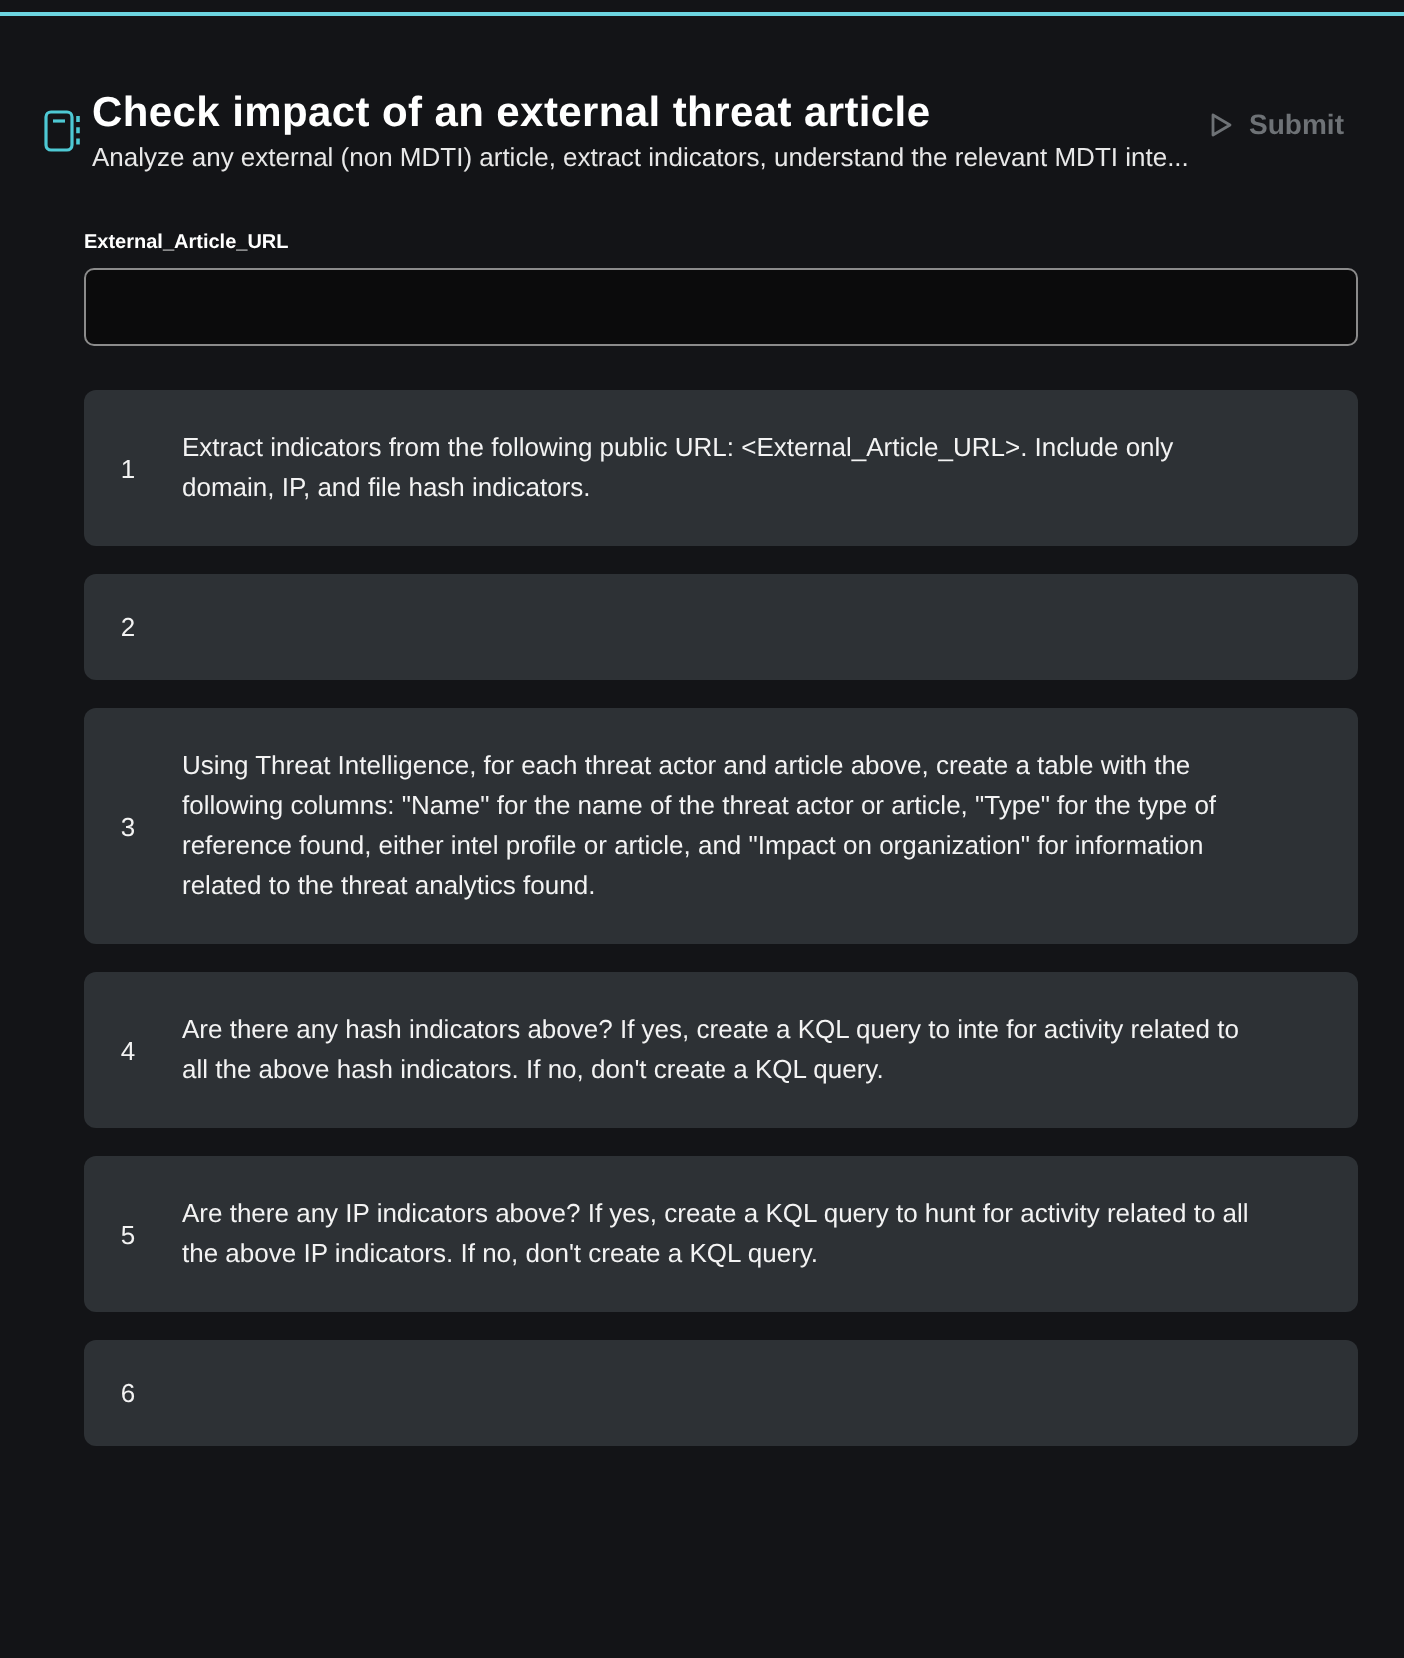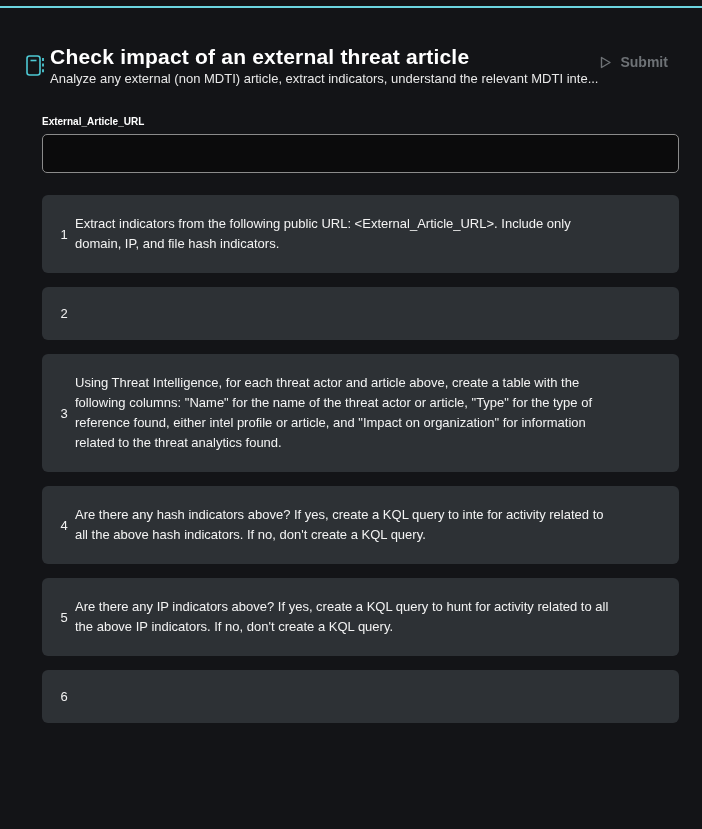--- a/index.html
+++ b/index.html
@@ -18,21 +18,21 @@
     top: 6px; left: 0;
     width: 702px; height: 2px;
     background: #6cd5e0;
   }
   .page {
     padding-top: 44px;
   }
   
   .header {
     display: flex;
-    justify-content: center;
+    justify-content: space-between;
     align-items: flex-start;
     padding: 0 30px 0 20px;
   }
   .header-left {
     display: flex;
     align-items: flex-start;
   }
   .pb-icon {
     margin-top: 9px;
     width: 22px;
@@ -103,21 +103,21 @@
     margin-bottom: 14px;
   }
   .step:last-child { margin-bottom: 0; }
   .step-num {
     flex: 0 0 22px;
     text-align: center;
     color: #f3f3f3;
     font-size: 13px;
   }
   .step-text {
-    margin-left: 0px;
+    margin-left: 16px;
     max-width: 537px;
     color: #f3f3f3;
     font-size: 13px;
     line-height: 20px;
   }
 </style>
 </head>
 <body>
 
 <div class="top-accent"></div>

